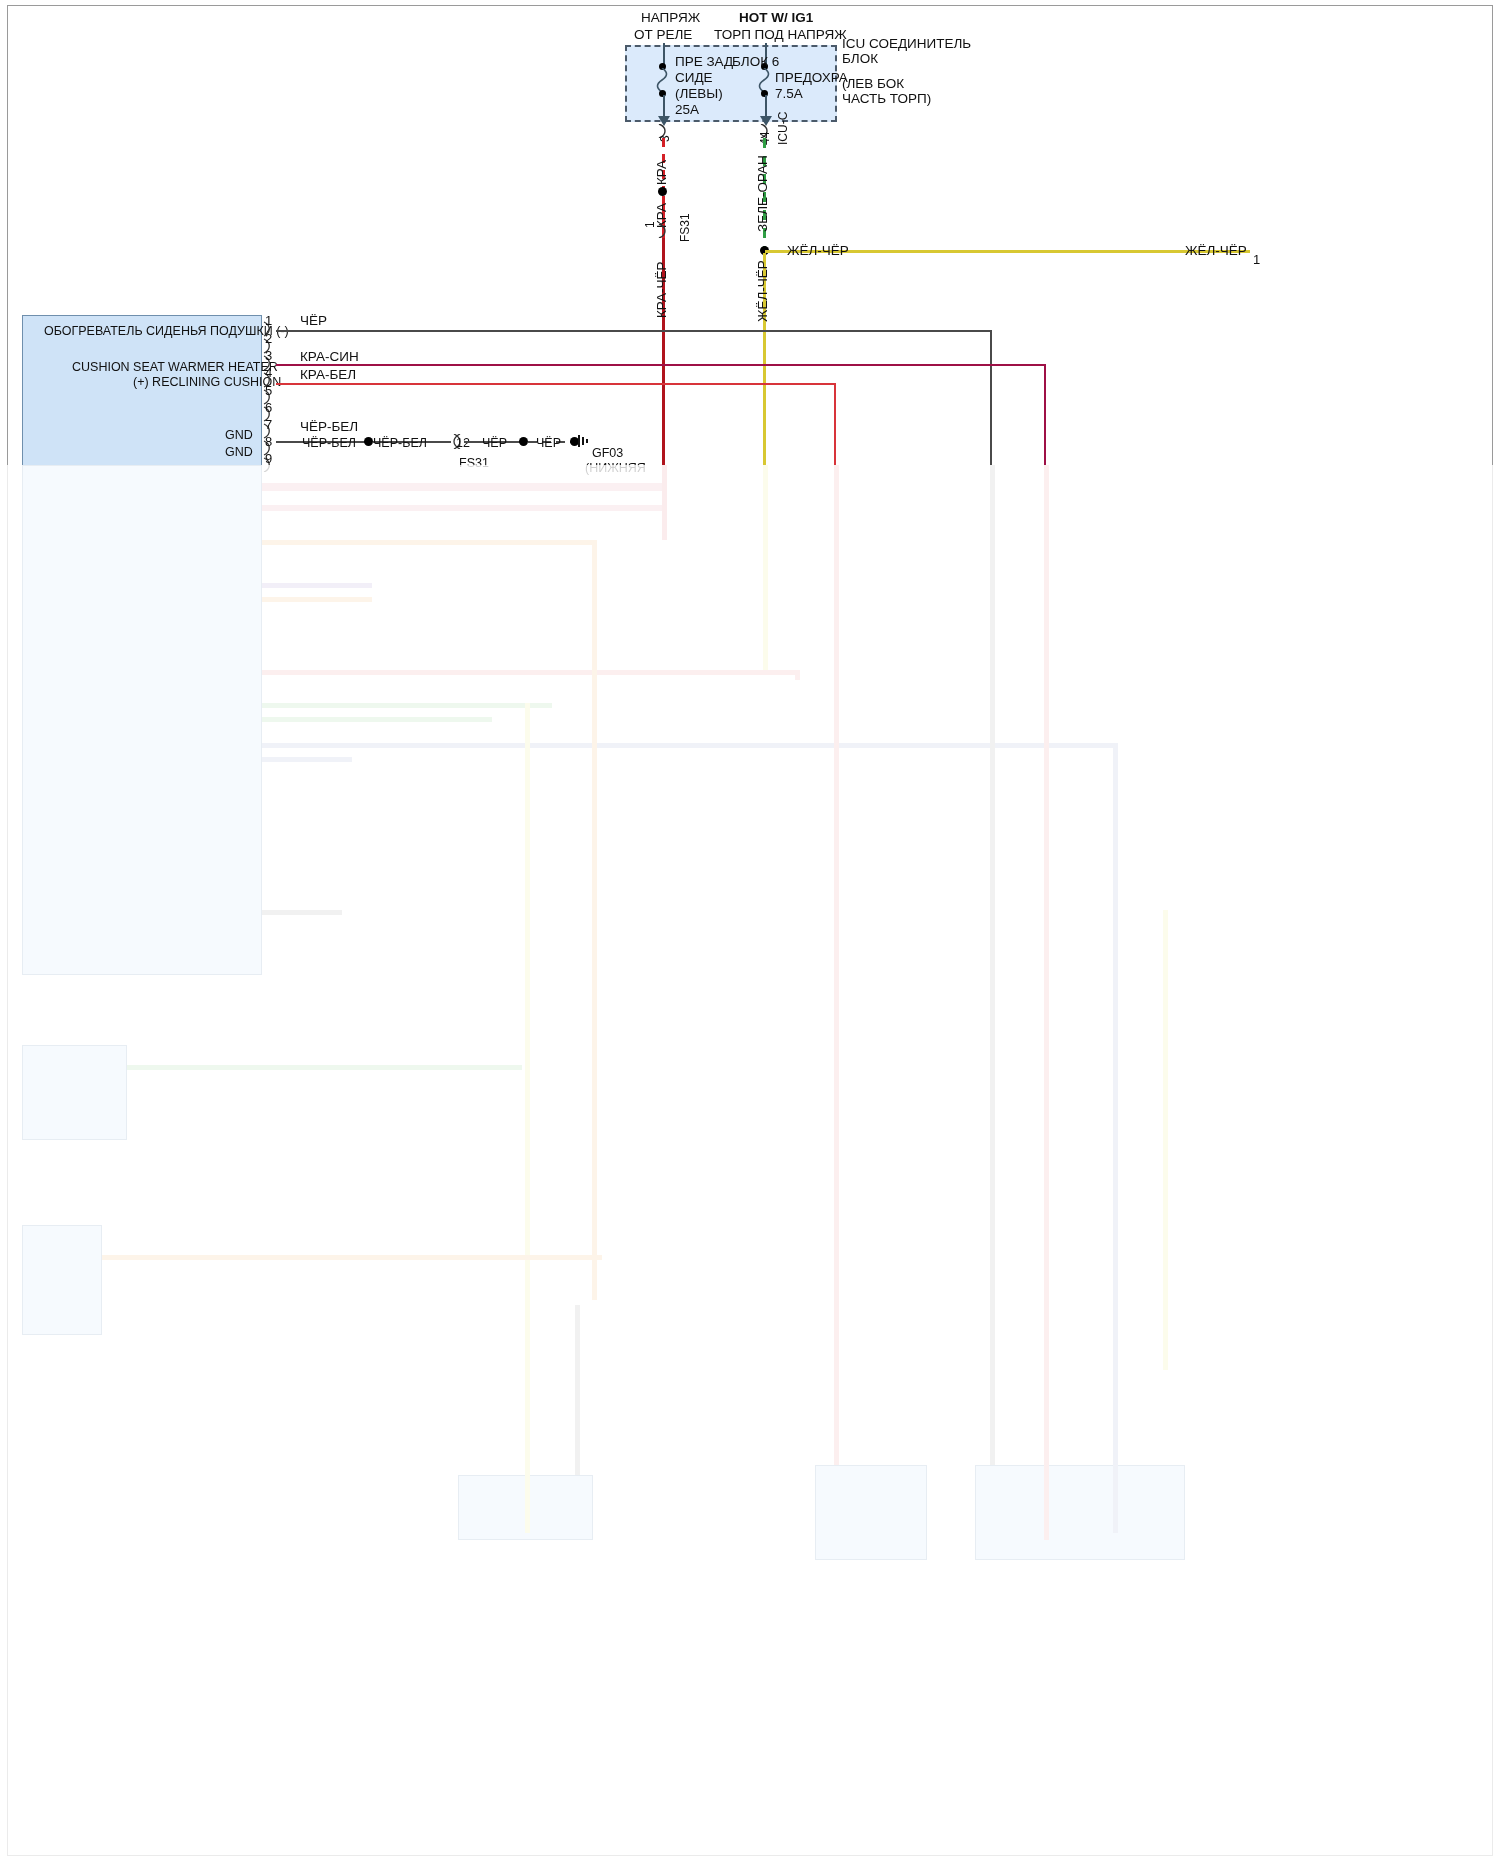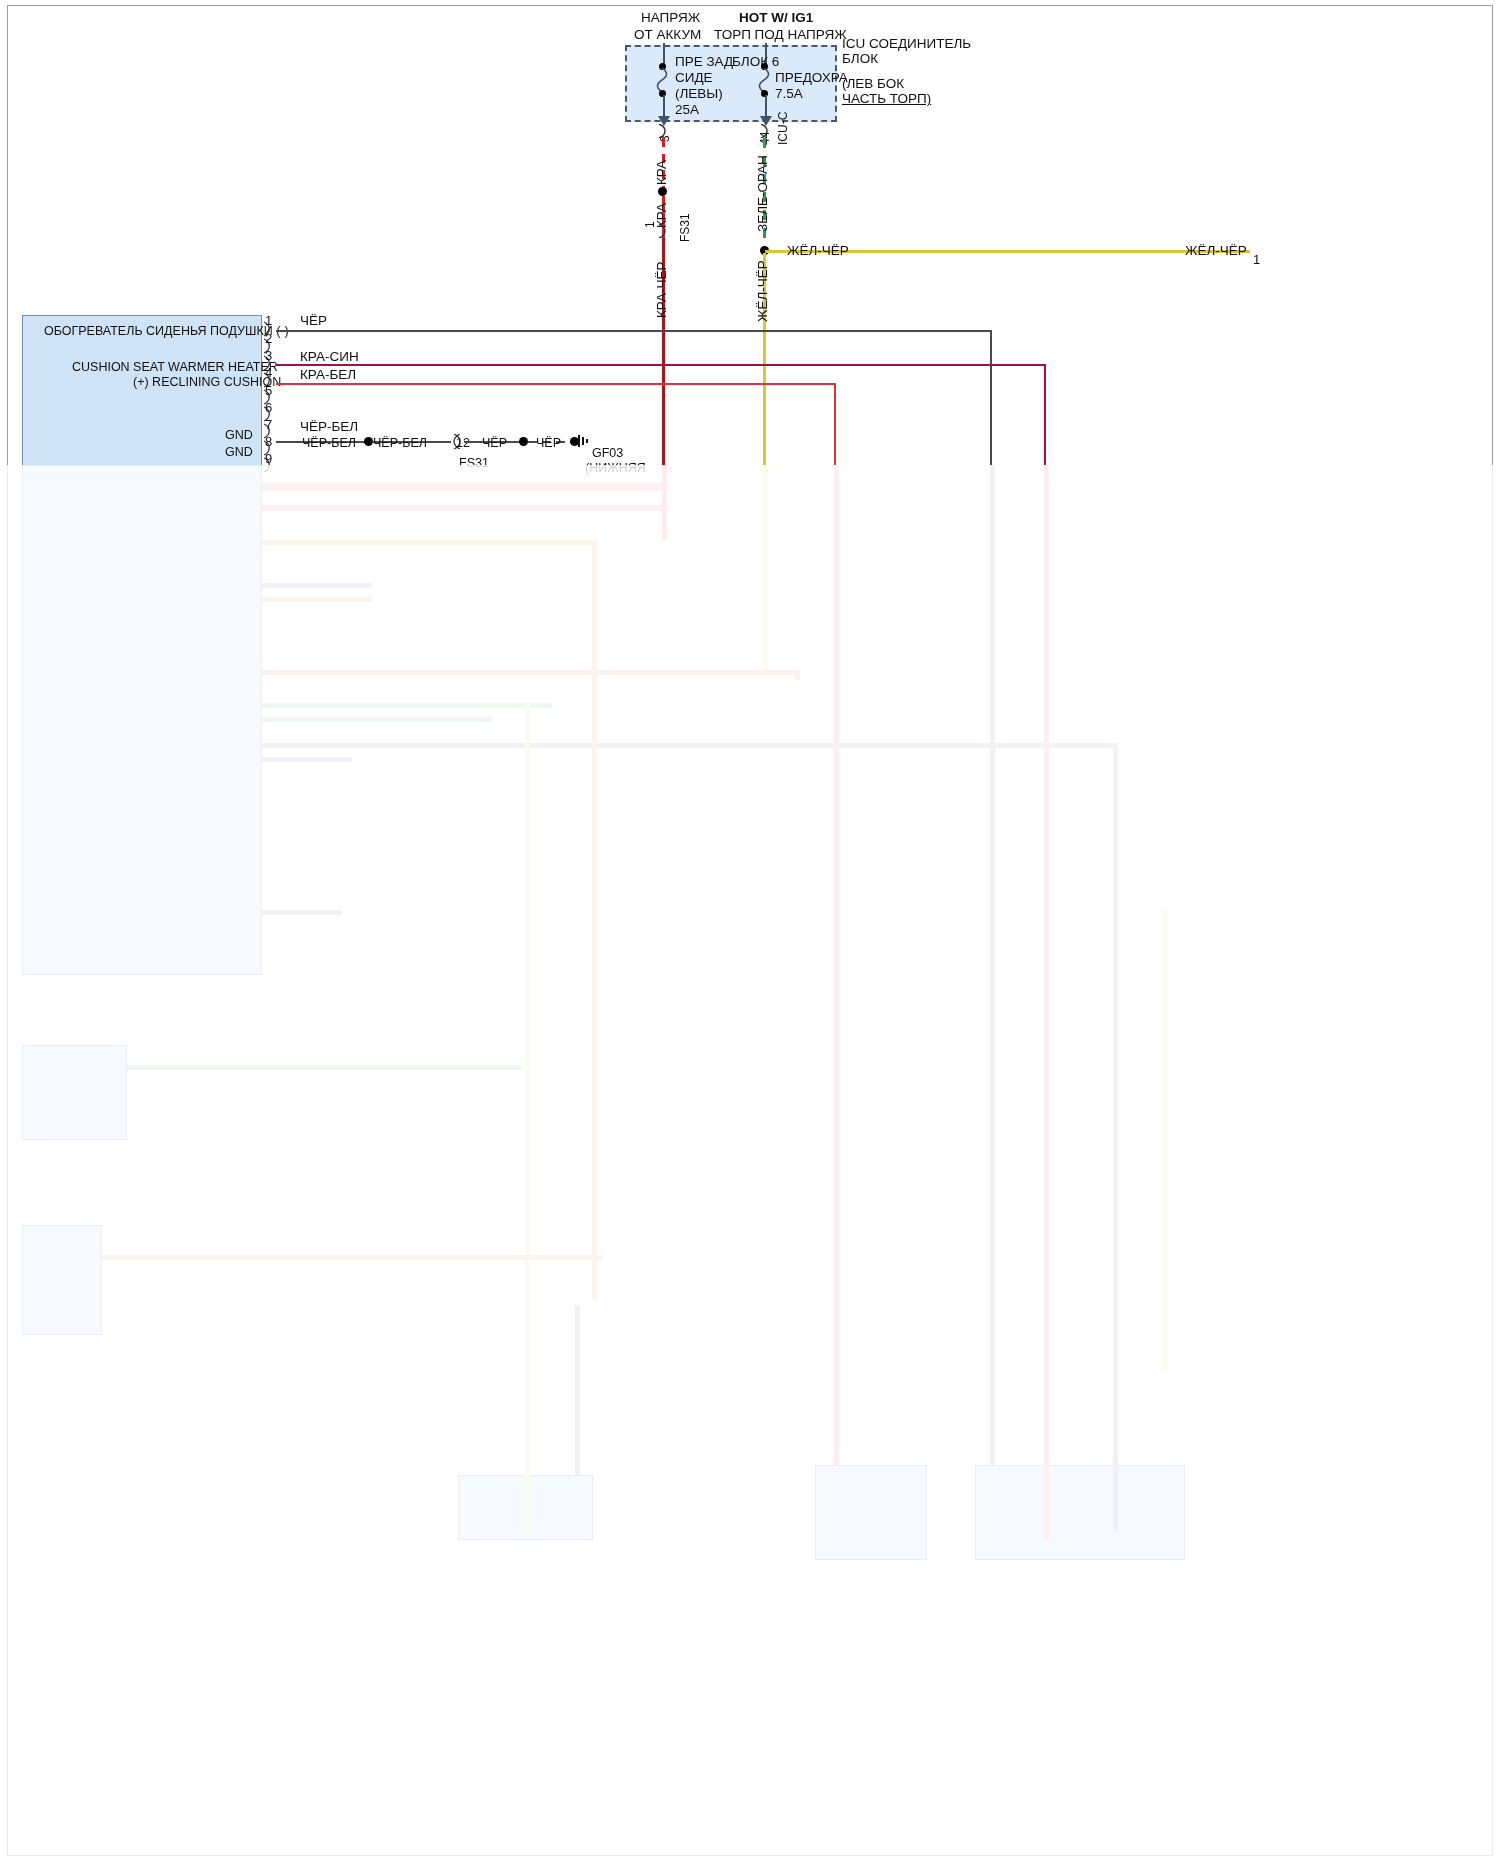--- a/index.html
+++ b/index.html
@@ -24,21 +24,21 @@
   .gwire{position:absolute;}
 </style>
 </head>
 <body>
 
 <div id="page">
 
   <div class="frame"></div>
 
   <div class="lbl" style="left:641px;top:10px;">НАПРЯЖ</div>
-  <div class="lbl" style="left:634px;top:27px;">ОТ АККУМ</div>
+  <div class="lbl" style="left:634px;top:27px;">ОТ РЕЛЕ</div>
 
   <div class="lbl" style="left:739px;top:10px;font-weight:bold;">HOT W/ IG1</div>
   <div class="lbl" style="left:714px;top:27px;">ТОРП ПОД НАПРЯЖ</div>
 
   <div class="dash" style="left:625px;top:45px;width:212px;height:77px;"></div>
 
   <div class="w wv" style="left:663px;top:43px;height:24px;background:#3d5566;"></div>
   <div class="w wv" style="left:765px;top:43px;height:24px;background:#3d5566;"></div>
 
   <div class="dot" style="left:659px;top:63px;width:7px;height:7px;"></div>
@@ -66,21 +66,21 @@
     <path d="M7 12 L1 2 L13 2 Z" fill="#3d5566"></path>
   </svg>
 
   <div class="lbl" style="left:732px;top:54px;">БЛОК 6</div>
   <div class="lbl" style="left:775px;top:70px;">ПРЕДОХРА</div>
   <div class="lbl" style="left:775px;top:86px;">7.5A</div>
 
   <div class="lbl" style="left:842px;top:36px;">ICU СОЕДИНИТЕЛЬ</div>
   <div class="lbl" style="left:842px;top:51px;">БЛОК</div>
   <div class="lbl" style="left:842px;top:76px;">(ЛЕВ БОК</div>
-  <div class="lbl" style="left:842px;top:91px;text-decoration:underline;">ЧАСТЬ ТОРП)</div>
+  <div class="lbl" style="left:842px;top:91px;">ЧАСТЬ ТОРП)</div>
 
   <svg class="w" style="left:655px;top:124px;" width="18" height="14">
     <path d="M4 0 C 12 3, 12 11, 4 14" stroke="#333" stroke-width="1.4" fill="none"></path>
   </svg>
   <div class="vtxt" style="left:658px;top:142px;font-size:12px;">3</div>
 
   <div class="w wv" style="left:662px;top:138px;width:3px;height:55px;
        background:repeating-linear-gradient(to bottom,#d42027 0 9px,transparent 9px 16px);"></div>
   <div class="vtxt" style="left:654px;top:185px;">КРА</div>
 

